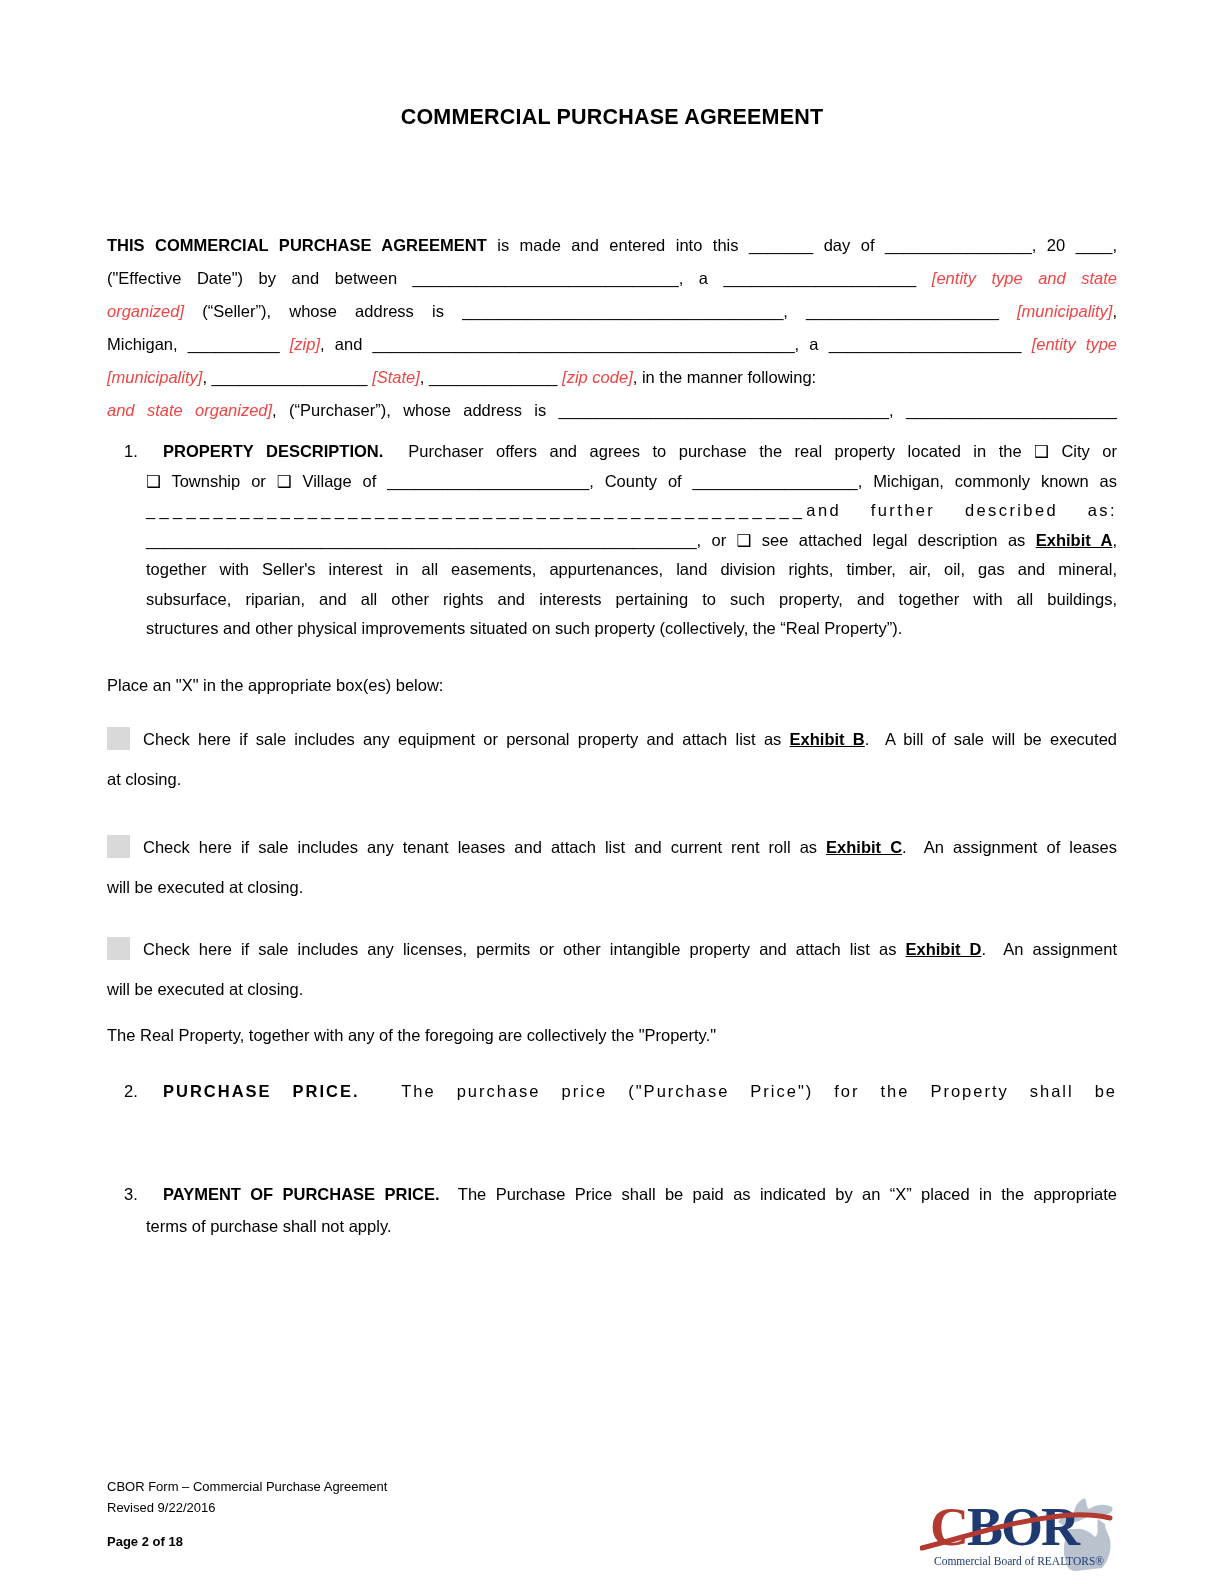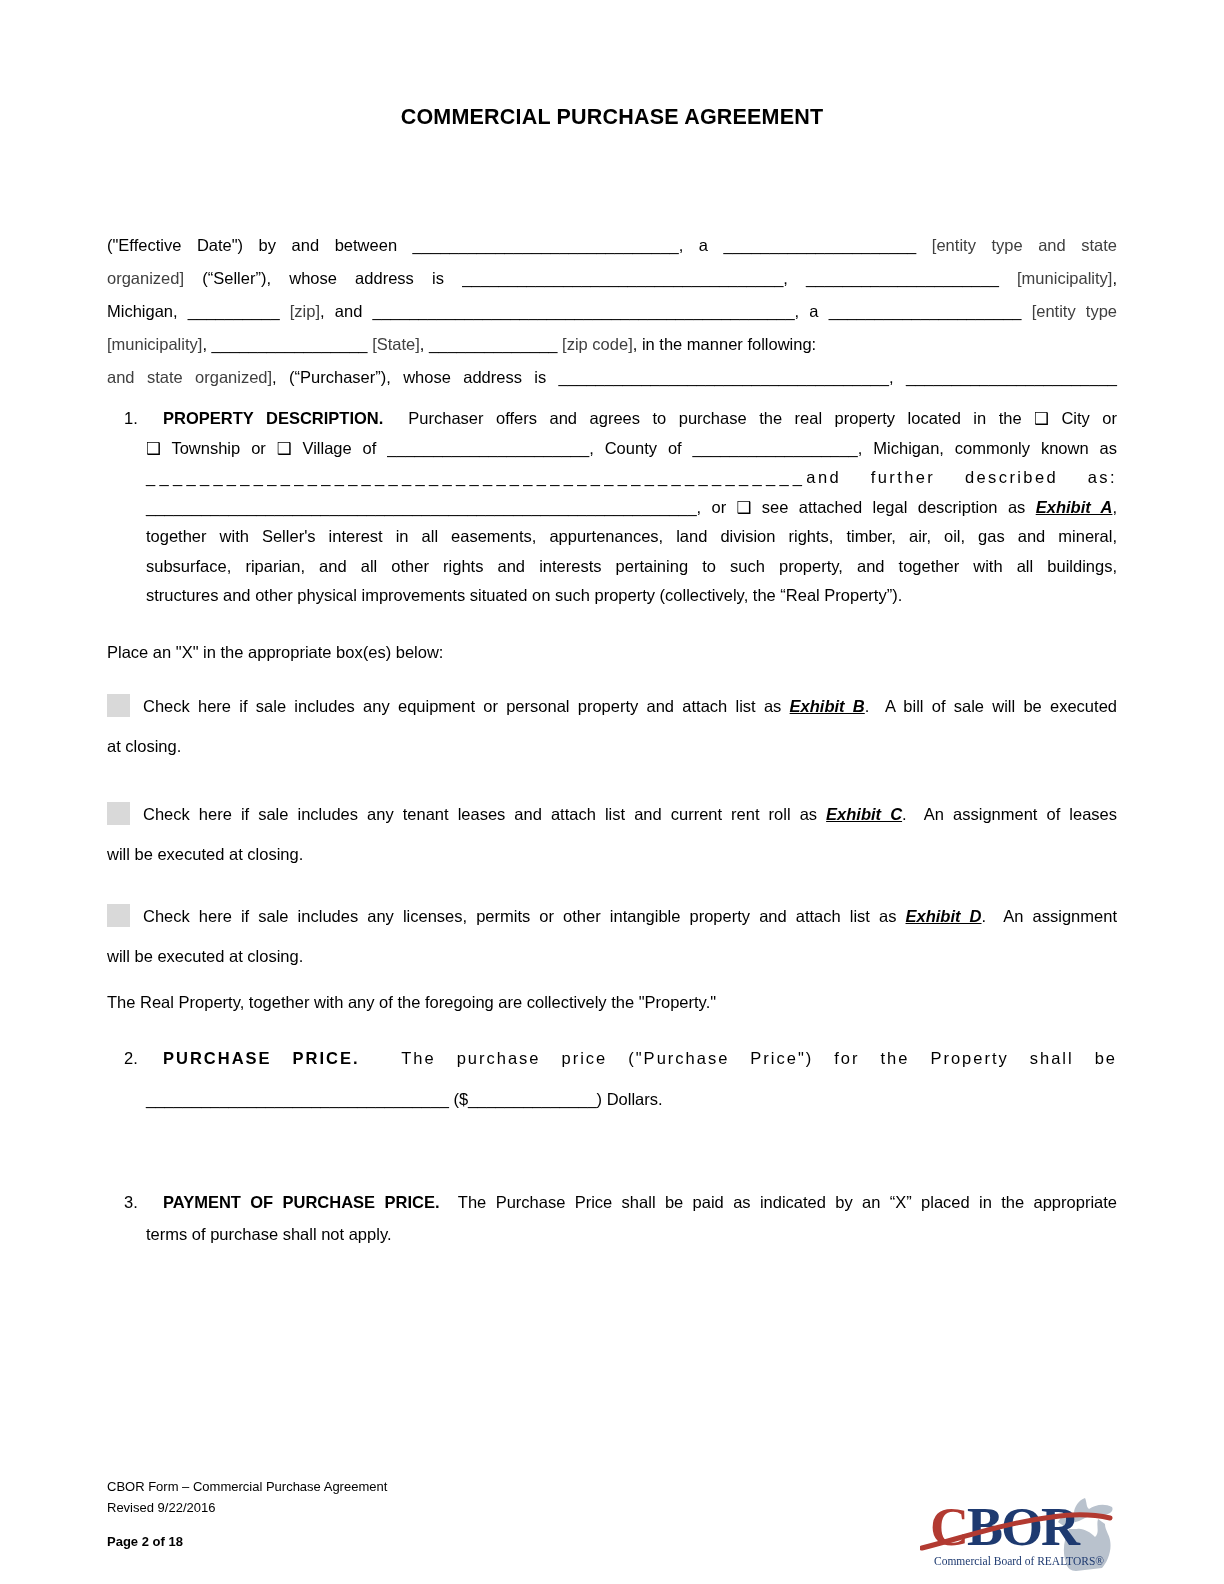--- a/index.html
+++ b/index.html
@@ -26,42 +26,43 @@
   .item2{margin-top:24px;line-height:41px;}
   .item3{margin-top:66px;line-height:32px;}
 
   .list-item{position:relative;padding-left:39px;}
   .list-item .num{position:absolute;left:17px;top:0;}
   .list-item .lines .line:first-child{text-indent:17px;}
   .item2 .lines .line:first-child{letter-spacing:2px;word-spacing:6px;}
 
   .seg-n{}
   .seg-b{font-weight:bold;}
-  .seg-g{color:#404040;}
-  .seg-bu{font-weight:bold;text-decoration:underline;font-style:italic;}
+  .seg-g{color:#ef4444;font-style:italic;}
+  .seg-bu{font-weight:bold;text-decoration:underline;}
   .seg-u{letter-spacing:0;}
   .seg-sp1{letter-spacing:7px;}
   .seg-sp2{letter-spacing:3.2px;word-spacing:22px;}
   .seg-sp3{letter-spacing:4.3px;}
   .seg-sp4{letter-spacing:2.4px;word-spacing:12px;}
   .seg-box{display:inline-block;width:23px;height:23px;background:#d9d9d9;margin-right:13px;vertical-align:-5px;}
 
   .footer{position:absolute;left:107px;top:1476px;font-size:13px;line-height:21px;}
   .footer .pageno{font-weight:bold;margin-top:13px;}
   .logo{position:absolute;right:112px;top:1488px;width:204px;height:90px;}
 </style>
 </head>
 <body>
 
 <div class="page">
   <div class="content">
 
     <div class="doc-title">COMMERCIAL PURCHASE AGREEMENT</div>
 
     <div class="intro">
+        <div class="line stretch"><span class="seg-b">THIS COMMERCIAL PURCHASE AGREEMENT</span><span class="seg-n"> is made and entered into this </span><span class="seg-u">_______</span><span class="seg-n"> day of </span><span class="seg-u">________________</span><span class="seg-n">, 20 </span><span class="seg-u">____</span><span class="seg-n">,</span></div>
         <div class="line stretch"><span class="seg-n">("Effective Date") by and between </span><span class="seg-u">_____________________________</span><span class="seg-n">, a </span><span class="seg-u">_____________________</span><span class="seg-n"> </span><span class="seg-g">[entity type and state</span></div>
         <div class="line stretch"><span class="seg-g">organized]</span><span class="seg-n"> (“Seller”), whose address is </span><span class="seg-u">___________________________________</span><span class="seg-n">, </span><span class="seg-u">_____________________</span><span class="seg-n"> </span><span class="seg-g">[municipality]</span><span class="seg-n">,</span></div>
         <div class="line stretch"><span class="seg-n">Michigan, </span><span class="seg-u">__________</span><span class="seg-n"> </span><span class="seg-g">[zip]</span><span class="seg-n">, and </span><span class="seg-u">______________________________________________</span><span class="seg-n">, a </span><span class="seg-u">_____________________</span><span class="seg-n"> </span><span class="seg-g">[entity type</span></div>
         <div class="line"><span class="seg-g">[municipality]</span><span class="seg-n">, </span><span class="seg-u">_________________</span><span class="seg-n"> </span><span class="seg-g">[State]</span><span class="seg-n">, </span><span class="seg-u">______________</span><span class="seg-n"> </span><span class="seg-g">[zip code]</span><span class="seg-n">, in the manner following:</span></div>
         <div class="line stretch"><span class="seg-g">and state organized]</span><span class="seg-n">, (“Purchaser”), whose address is </span><span class="seg-u">____________________________________</span><span class="seg-n">, </span><span class="seg-u">_______________________</span></div>
       </div>
 
     <div class="list-item item1">
       <span class="num">1.</span>
       <div class="lines">
@@ -93,21 +94,20 @@
       </div>
 
     <div class="real-property">
         <div class="line"><span class="seg-n">The Real Property, together with any of the foregoing are collectively the "Property."</span></div>
       </div>
 
     <div class="list-item item2">
       <span class="num">2.</span>
       <div class="lines">
           <div class="line stretch"><span class="seg-b">PURCHASE PRICE.</span><span class="seg-n">&nbsp; The purchase price ("Purchase Price") for the Property shall be</span></div>
-          <div class="line"><span class="seg-u">_________________________________</span><span class="seg-n"> ($</span><span class="seg-u">______________</span><span class="seg-n">) Dollars.</span></div>
         </div>
     </div>
 
     <div class="list-item item3">
       <span class="num">3.</span>
       <div class="lines">
           <div class="line stretch"><span class="seg-b">PAYMENT OF PURCHASE PRICE.</span><span class="seg-n">&nbsp; The Purchase Price shall be paid as indicated by an “X” placed in the appropriate</span></div>
           <div class="line"><span class="seg-n">terms of purchase shall not apply.</span></div>
         </div>
     </div>

